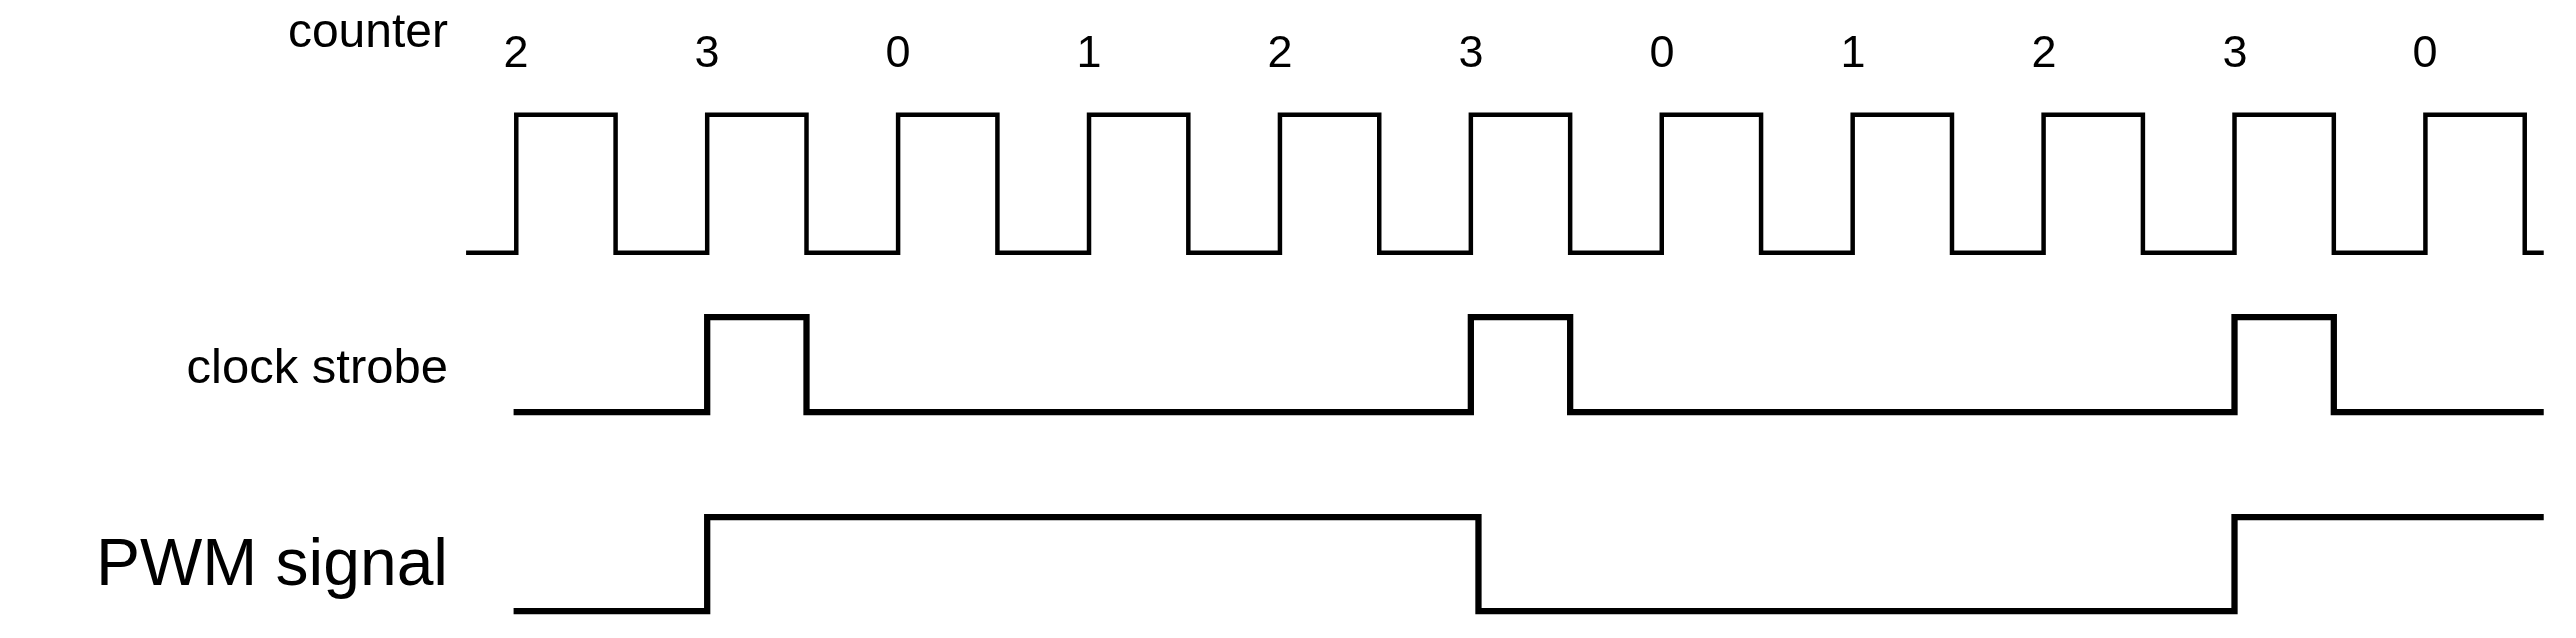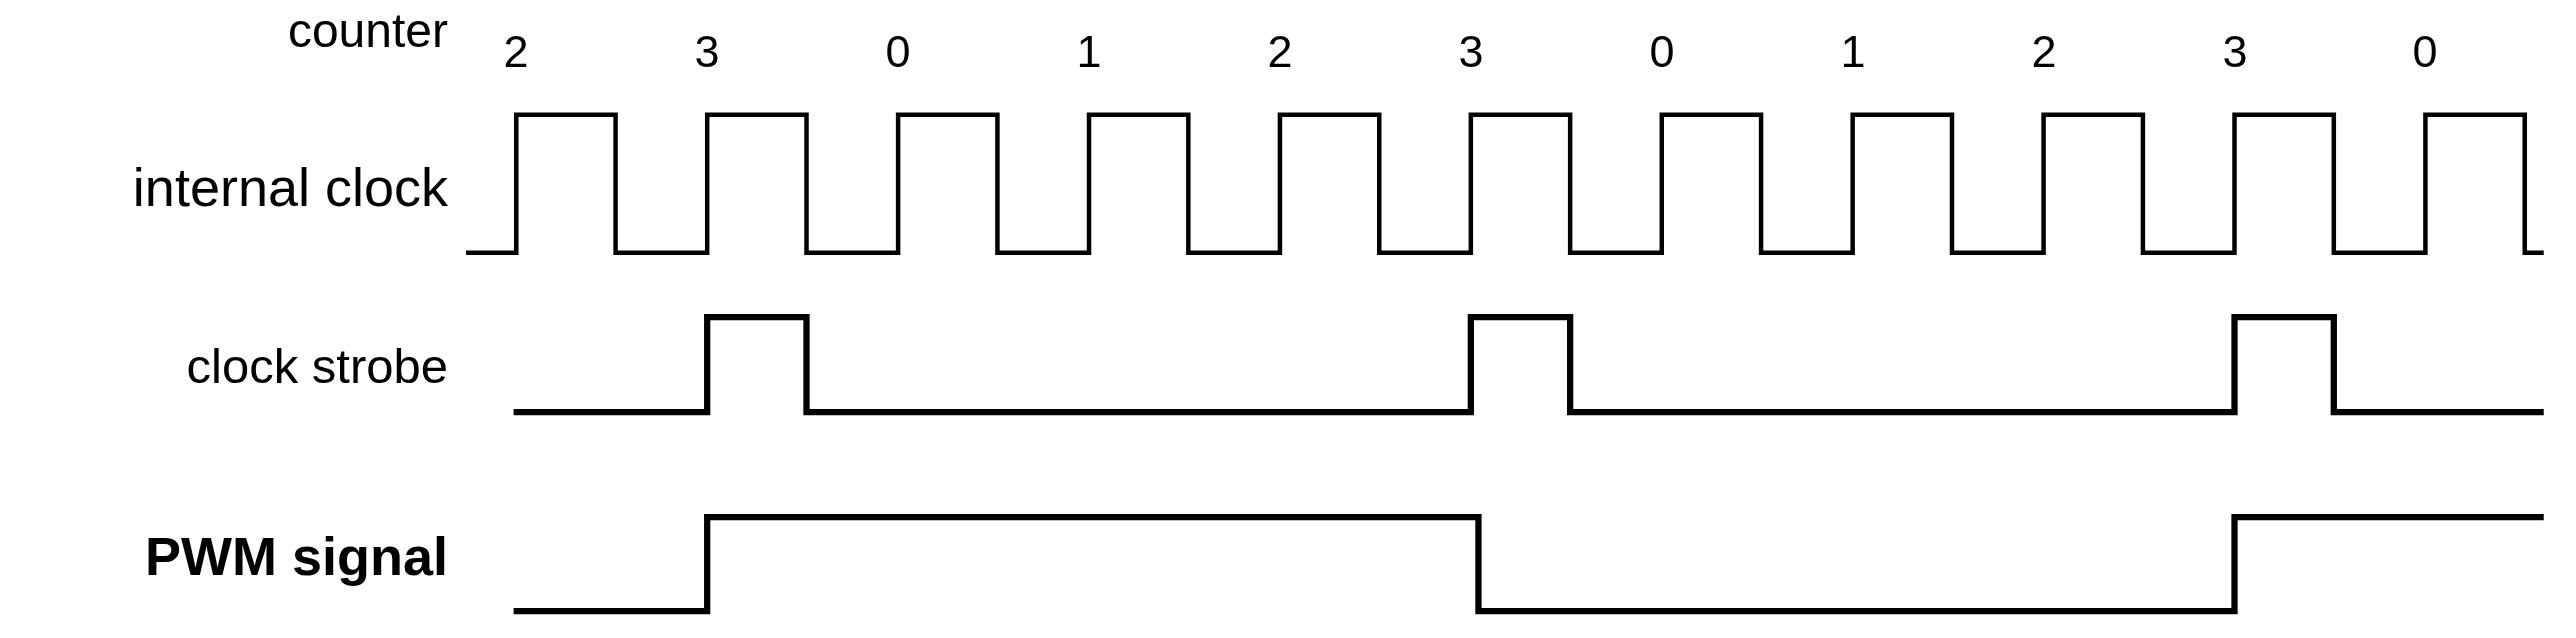--- a/index.html
+++ b/index.html
@@ -48,22 +48,21 @@
     width: 448px;
     text-align: right;
     top: 342px;
     font-size: 49px;
   }
   .label-pwm {
     left: 0;
     width: 448px;
     text-align: right;
     top: 529px;
-    font-size: 54px;
-    font-weight: bold;
+    font-size: 66px;
   }
   .counter-tick {
     position: absolute;
     top: 5.4px;
     width: 54px;
     margin-left: -27px;
     text-align: center;
     font-size: 45px;
     line-height: 1;
     color: #000000;
@@ -84,21 +83,20 @@
   .wave-clock { stroke-width: 5; }
   .wave-strobe { stroke-width: 7; }
   .wave-pwm { stroke-width: 7; }
 </style>
 </head>
 <body>
 
 <div id="diagram">
 
   <div class="row-label label-counter">counter</div>
-  <div class="row-label label-clock">internal clock</div>
   <div class="row-label label-strobe">clock strobe</div>
   <div class="row-label label-pwm">PWM signal</div>
 
   <div id="counter-ticks">
       <div class="counter-tick" style="left: 516px; top: 29px;">2</div>
       <div class="counter-tick" style="left: 707px; top: 29px;">3</div>
       <div class="counter-tick" style="left: 898px; top: 29px;">0</div>
       <div class="counter-tick" style="left: 1089px; top: 29px;">1</div>
       <div class="counter-tick" style="left: 1280px; top: 29px;">2</div>
       <div class="counter-tick" style="left: 1471px; top: 29px;">3</div>

